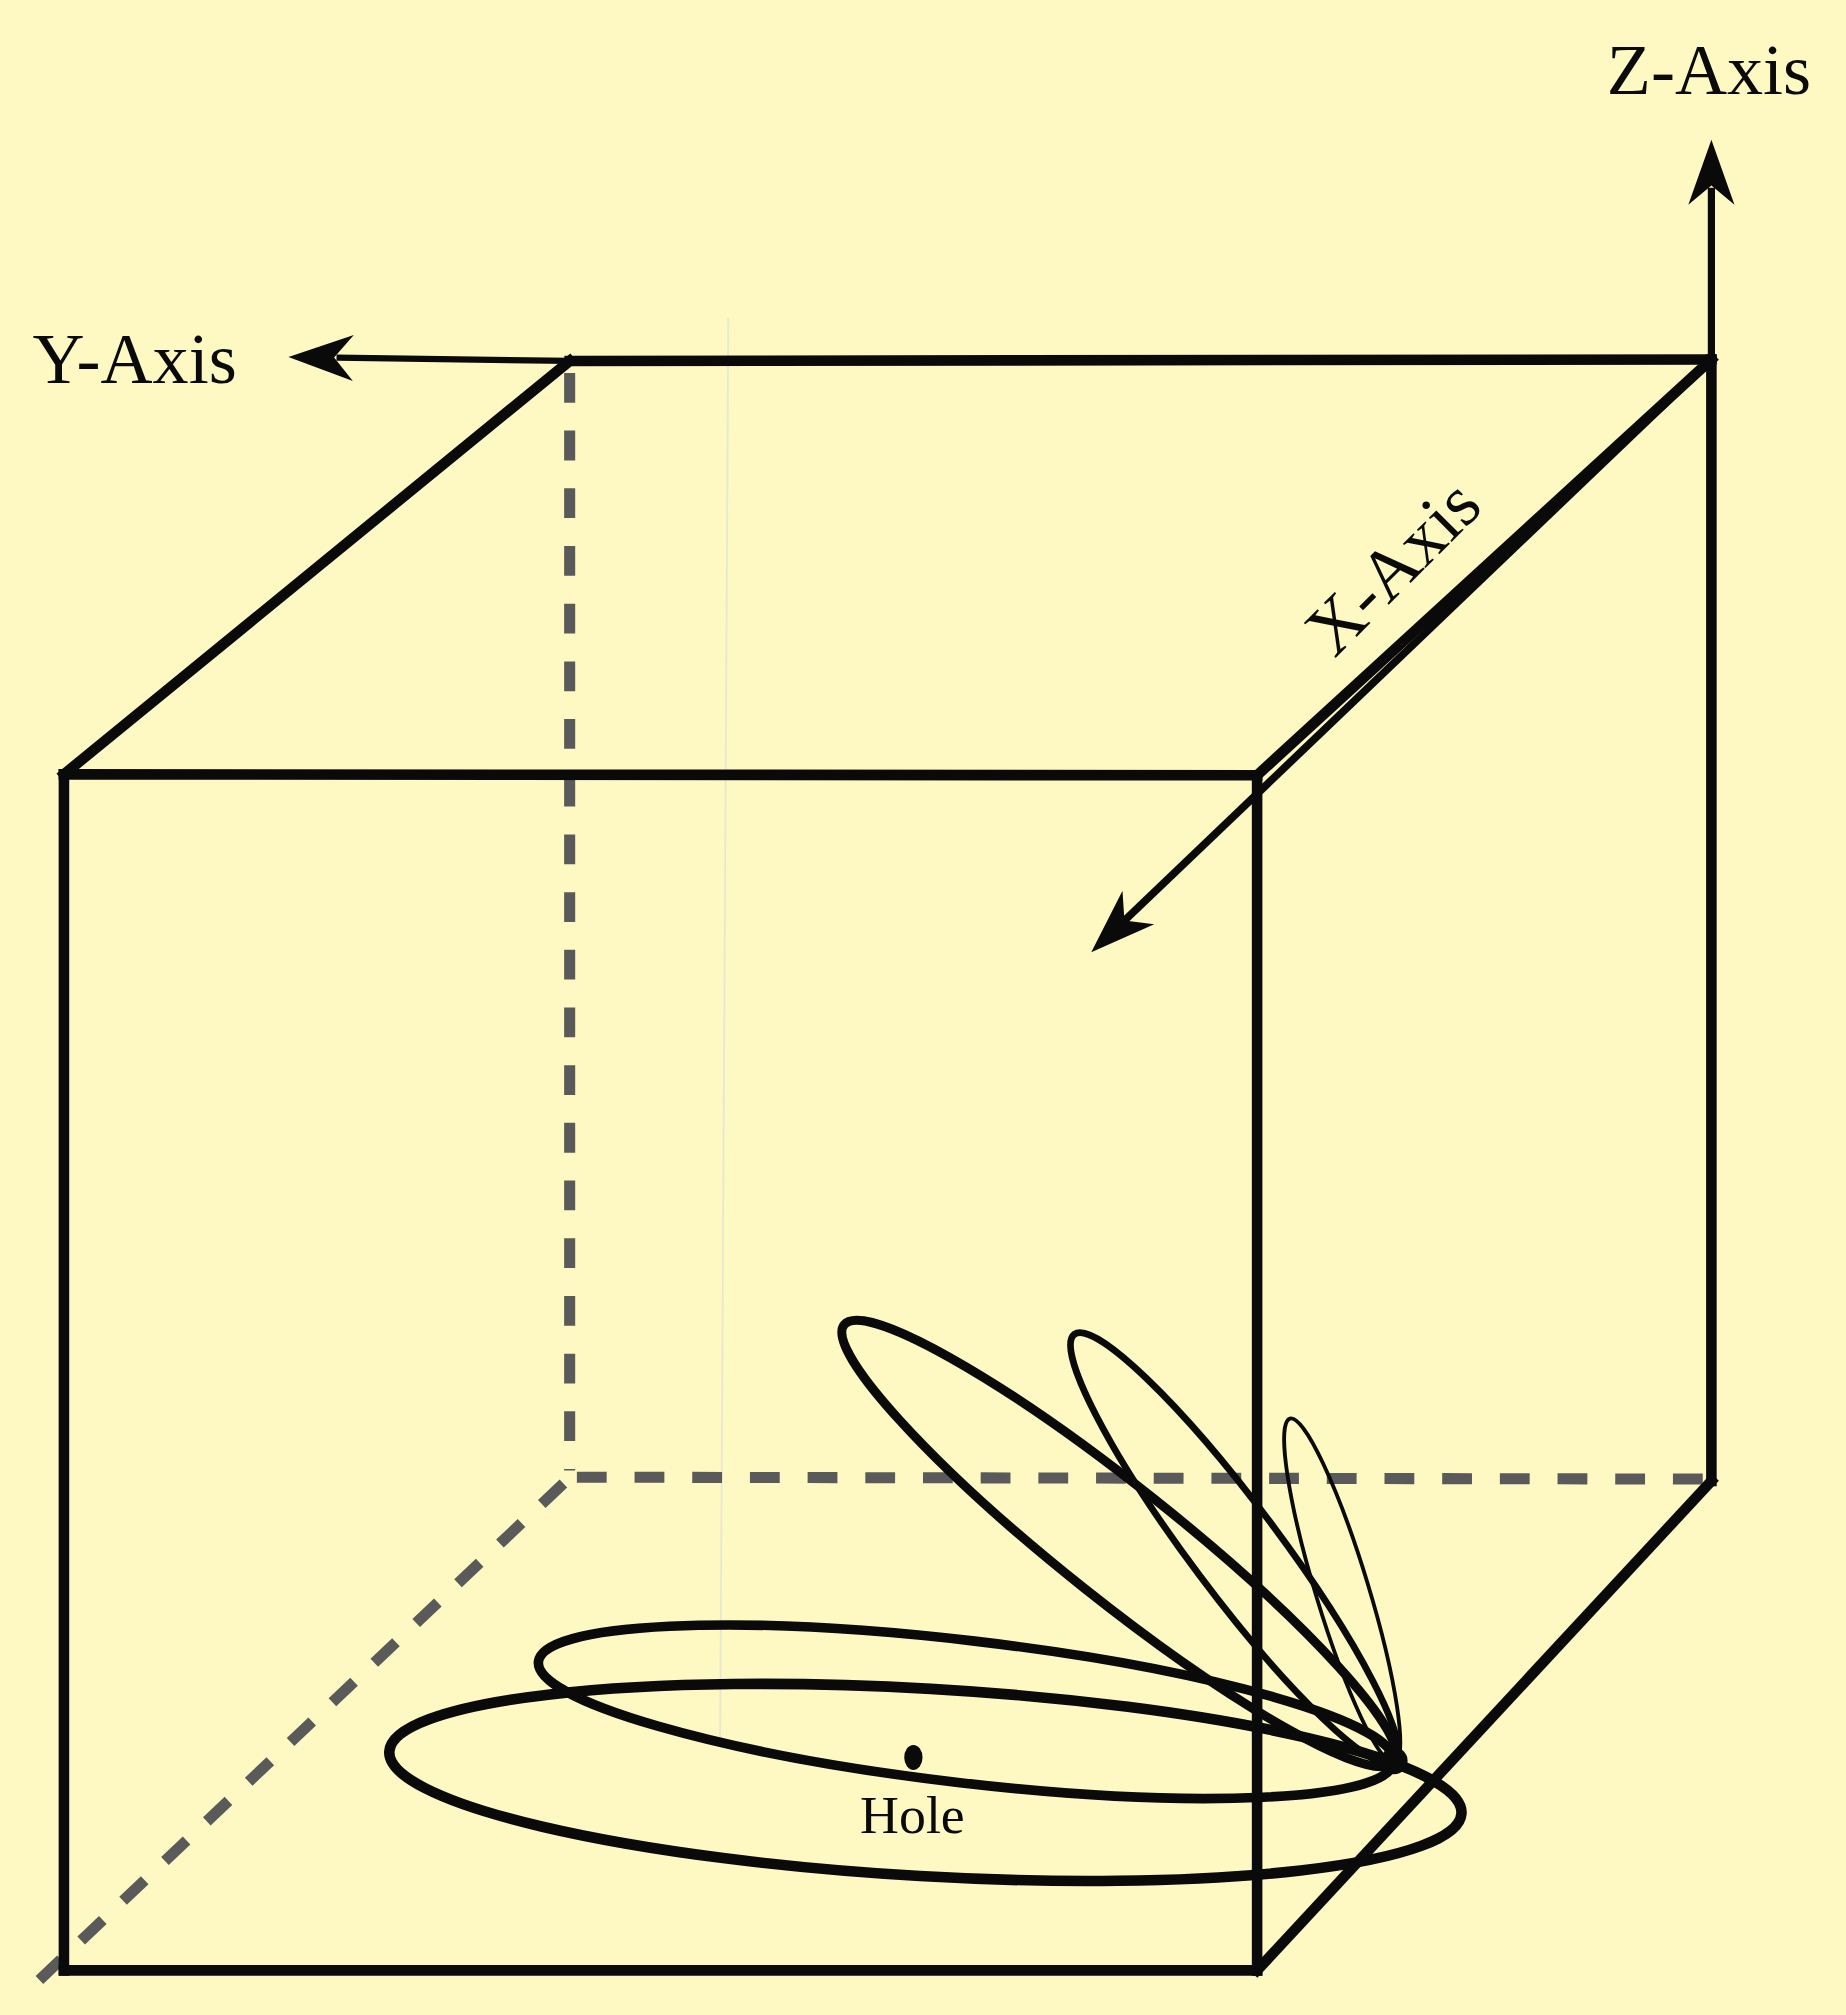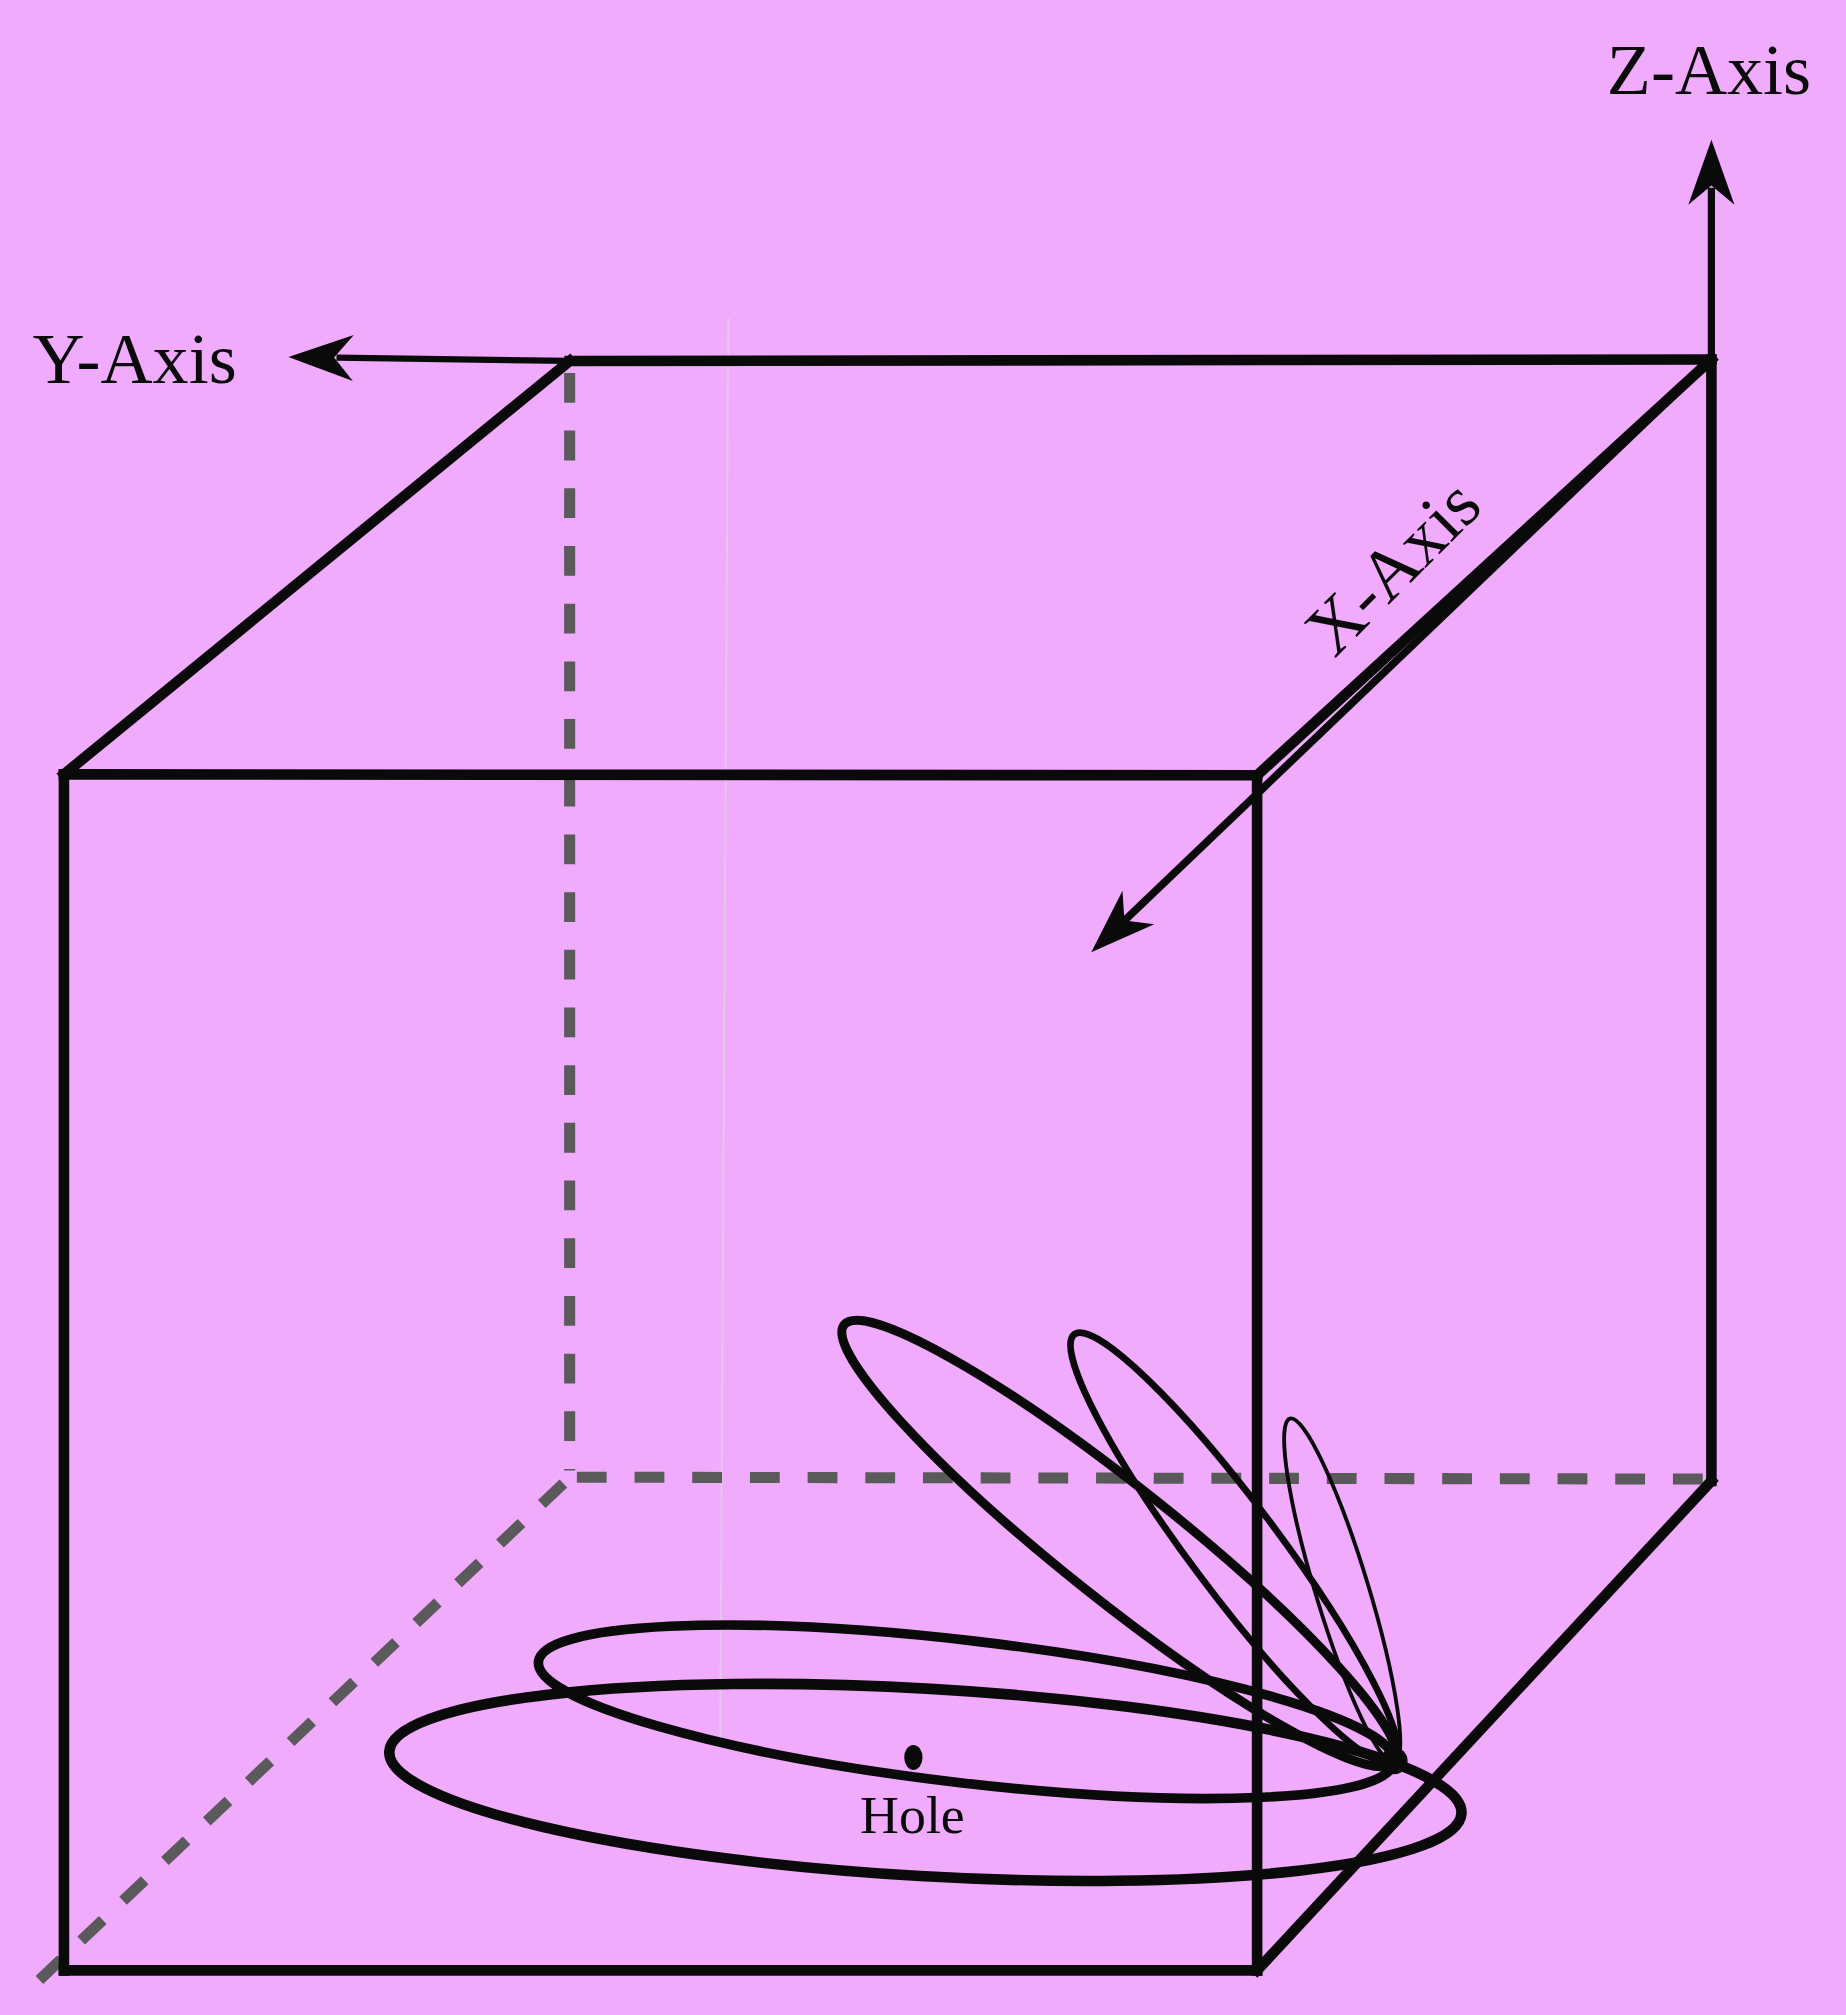--- a/index.html
+++ b/index.html
@@ -8,21 +8,21 @@
     background: #ffffff;
     width: 100%;
     height: 100%;
   }
   .figure-wrap {
     width: 100%;
     height: 100vh;
     display: flex;
     align-items: center;
     justify-content: center;
-    background: #f0abfc;
+    background: #fef9c3;
   }
   svg {
     width: 100%;
     height: 100%;
     display: block;
   }
   .axis-label {
     font-family: "Liberation Serif", "DejaVu Serif", serif;
     fill: #0a0a0a;
   }

